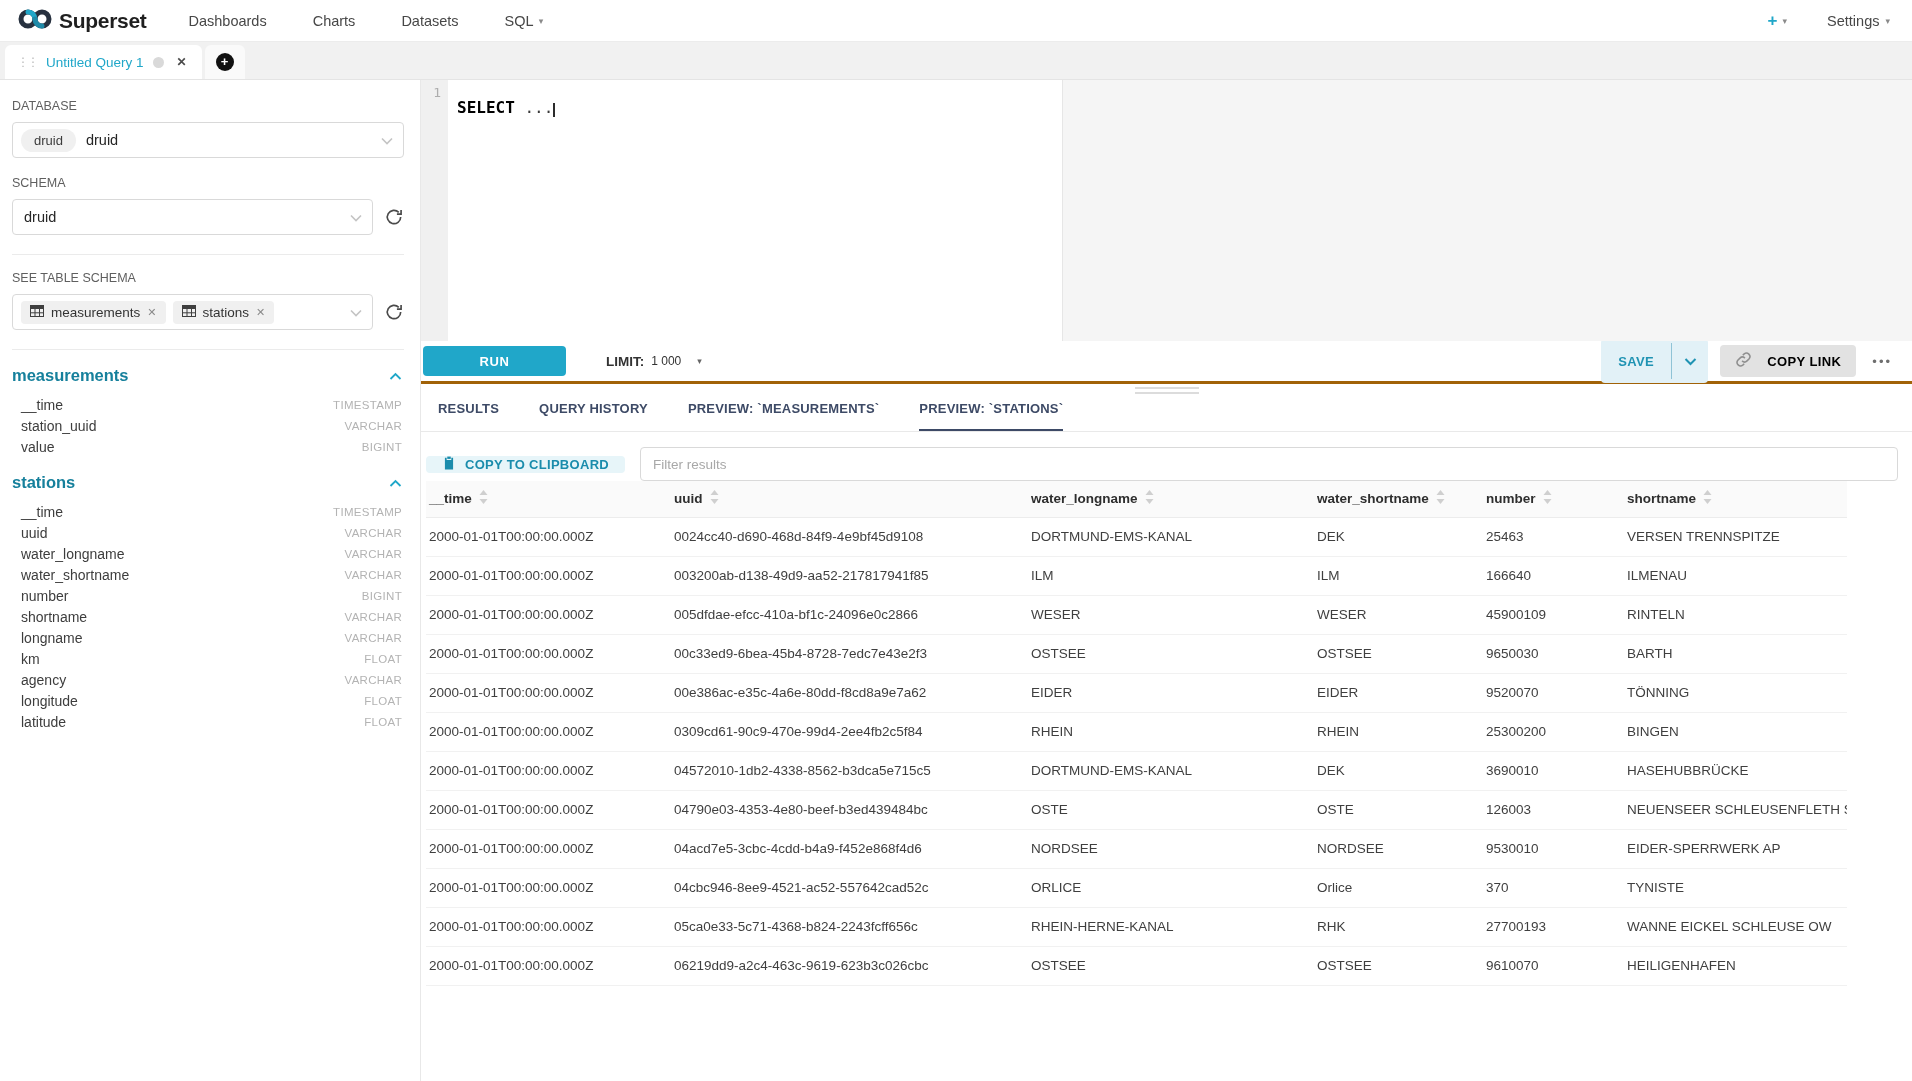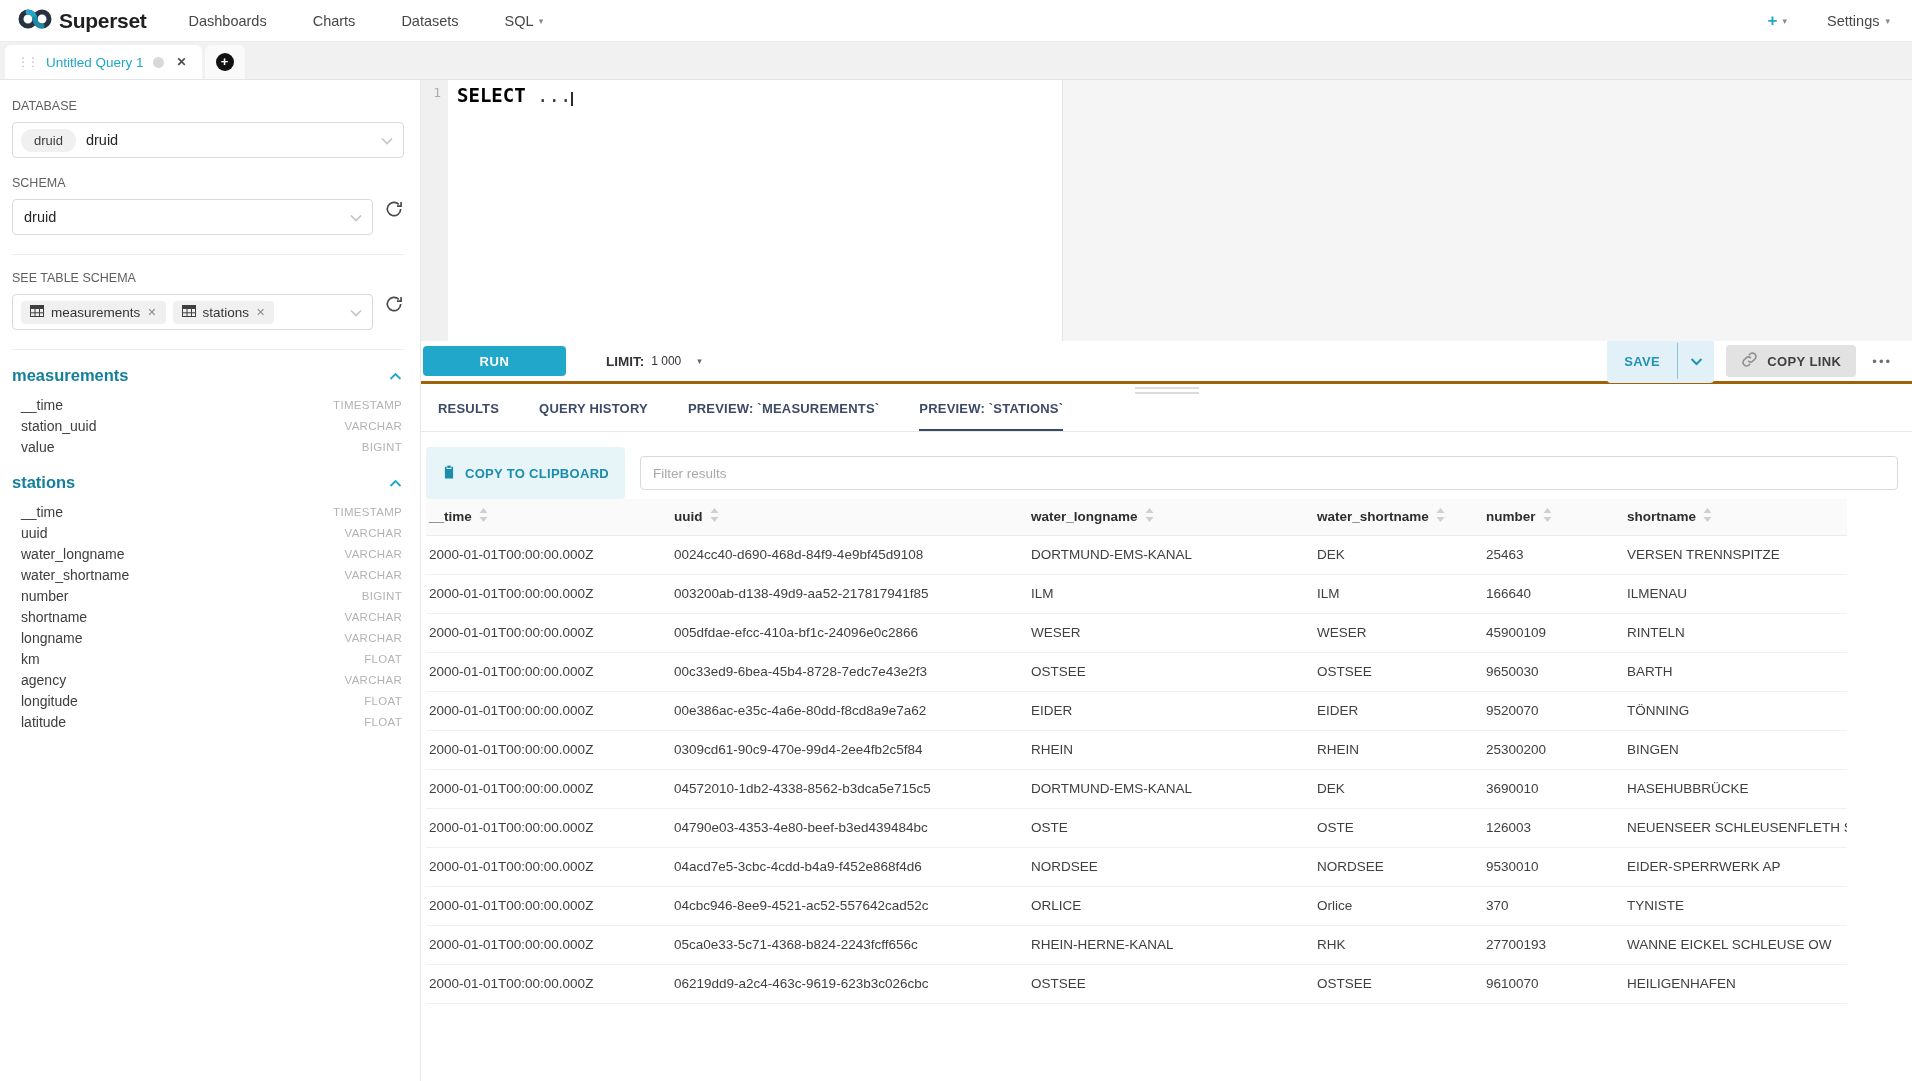--- a/index.html
+++ b/index.html
@@ -31,21 +31,21 @@
   .qtab-close { font-size:12px; color:#4a4a4a; font-weight:bold; cursor:pointer; margin-left:4px; }
   .add-tab { height:34px; width:40px; background:#fafafa; border-radius:6px 6px 0 0; margin-left:3px;
     display:flex; align-items:center; justify-content:center; cursor:pointer; }
   .add-circle { width:18px; height:18px; border-radius:50%; background:#111; color:#fff;
     font-size:13px; line-height:17px; text-align:center; font-weight:bold; }
 
   
   .main { display:flex; height:1001px; }
   .sidebar { width:421px; min-width:421px; border-right:1px solid #e8e8e8; padding:15px 16px 0 12px; overflow:hidden; }
   .field-label { font-size:12.5px; color:#5f5f5f; margin:4px 0 9px; }
-  .select-row { display:flex; gap:11px; }
+  .select-row { display:flex; align-items:center; gap:11px; }
   .select { flex:1; min-height:36px; border:1px solid #d9d9d9; border-radius:4px;
     display:flex; align-items:center; padding:3px 30px 3px 8px; position:relative; cursor:pointer; background:#fff; }
   .select .chev { position:absolute; right:10px; top:50%; transform:translateY(-50%); }
   .chip { background:#f0f0f0; border-radius:12px; padding:4px 13px; font-size:13px; color:#3c3c3c; }
   .select-value { font-size:14.5px; color:#262626; margin-left:10px; }
   .select-value.solo { margin-left:3px; }
   .tchip { background:#f0f0f0; border-radius:4px; padding:4px 9px; font-size:13.5px; color:#333;
     display:flex; align-items:center; gap:7px; margin-right:7px; }
   .tchip .chip-x { color:#8a8a8a; font-size:11px; cursor:pointer; }
   .refresh-btn { cursor:pointer; display:flex; }
@@ -57,56 +57,56 @@
   .col-name { font-size:14px; color:#3d3d3d; }
   .col-type { font-size:11.5px; color:#b3b3b3; letter-spacing:0.3px; }
 
   
   .workspace { flex:1; display:flex; flex-direction:column; min-width:0; }
   .editor { height:261px; position:relative; display:flex; background:#fff; }
   .editor-shade { position:absolute; top:0; bottom:0; left:641px; right:0; background:#f5f5f5;
     border-left:1px solid #e6e6e6; }
   .gutter { width:27px; background:#f0f0f0; color:#adadad; font-family:"DejaVu Sans Mono", monospace;
     font-size:13px; text-align:right; padding:5px 7px 0 0; position:relative; z-index:1; }
-  .code-area { position:relative; z-index:1; padding:4px 0 0 9px;
-    font-family:"DejaVu Sans Mono", monospace; font-size:19px; }
+  .code-area { position:relative; z-index:1; padding:18px 0 0 9px;
+    font-family:"DejaVu Sans Mono", monospace; font-size:16px; }
   .sql-kw { font-weight:bold; color:#000; }
   .sql-rest { color:#3a3a3a; }
   .cursor-bar { display:inline-block; width:2px; height:14px; background:#2b2b2b; vertical-align:text-bottom; }
 
   .run-toolbar { height:43px; display:flex; align-items:center; padding:0 16px 0 2px;
     border-bottom:3px solid #a16207; background:#fff; }
   .run-btn { width:143px; height:30px; background:#20a7c9; color:#fff; border:none; border-radius:4px;
     font-size:13px; font-weight:bold; letter-spacing:0.6px; cursor:pointer; font-family:inherit; }
   .limit-group { display:flex; align-items:center; margin-left:40px; gap:7px; cursor:pointer; }
   .limit-label { font-size:13.5px; font-weight:bold; color:#333; }
   .limit-value { font-size:12px; color:#333; }
   .limit-caret { color:#666; font-size:9px; margin-left:9px; }
   .rt-right { margin-left:auto; display:flex; align-items:center; gap:12px; }
   .save-split { display:flex; align-items:stretch; background:#e2f1f7; border-radius:4px; overflow:hidden; height:44px; cursor:pointer; }
   .save-main { padding:0 17px; display:flex; align-items:center; font-size:13px; font-weight:bold;
     color:#1f93b3; letter-spacing:0.4px; }
   .save-sep { width:1px; background:#8fc3d6; margin:4px 0; }
   .save-caret { width:36px; display:flex; align-items:center; justify-content:center; }
   .copylink-btn { height:32px; background:#e2e2e2; border:none; border-radius:4px; padding:0 15px;
-    display:flex; align-items:center; gap:9px; font-size:13px; font-weight:bold; color:#404040;
+    display:flex; align-items:center; gap:15px; font-size:13px; font-weight:bold; color:#000000;
     letter-spacing:0.4px; cursor:pointer; font-family:inherit; }
   .more-btn { color:#6f6f6f; font-size:13px; letter-spacing:2px; cursor:pointer; padding:0 4px; }
 
   
   .rtabs { display:flex; gap:40px; padding:17px 0 0 17px; border-bottom:1px solid #e9e9e9; position:relative; }
   .drag-handle { position:absolute; top:3px; left:50%; transform:translateX(-50%); cursor:row-resize; }
   .drag-handle div { width:64px; height:2px; background:#dcdcdc; margin-bottom:3px; }
   .rtab { font-size:13px; font-weight:bold; color:#3d4a66; letter-spacing:0.2px; padding-bottom:13px;
     cursor:pointer; border-bottom:2px solid transparent;text-align:right; }
   .rtab.active { border-bottom-color:#3d4a66; }
 
   
   .results-bar { display:flex; align-items:center; gap:15px; padding:15px 14px 0 5px; }
-  .copy-btn { height:52px; background:#e7f5f9; border:none; border-radius:4px; padding:0 16px;
+  .copy-btn { height:17px; background:#e7f5f9; border:none; border-radius:4px; padding:0 16px;
     display:flex; align-items:center; gap:9px; font-size:13px; font-weight:bold; color:#1a8cac;
     letter-spacing:0.3px; cursor:pointer; font-family:inherit; }
   .filter-input { flex:1; height:34px; border:1px solid #d9d9d9; border-radius:4px; padding:0 12px;
     font-size:13.5px; color:#8b5cf6; font-family:inherit; }
   .filter-input::placeholder { color:#a8a8a8; }
   .rowcount-wrap { padding:13px 0 9px 5px; }
   .rowcount { display:inline-block; background:#e8e8e8; border-radius:13px; padding:5px 14px;
     font-size:13px; color:#454545; }
 
   .results-table { border-collapse:collapse; width:calc(100% - 70px); margin-left:5px; table-layout:fixed; }

